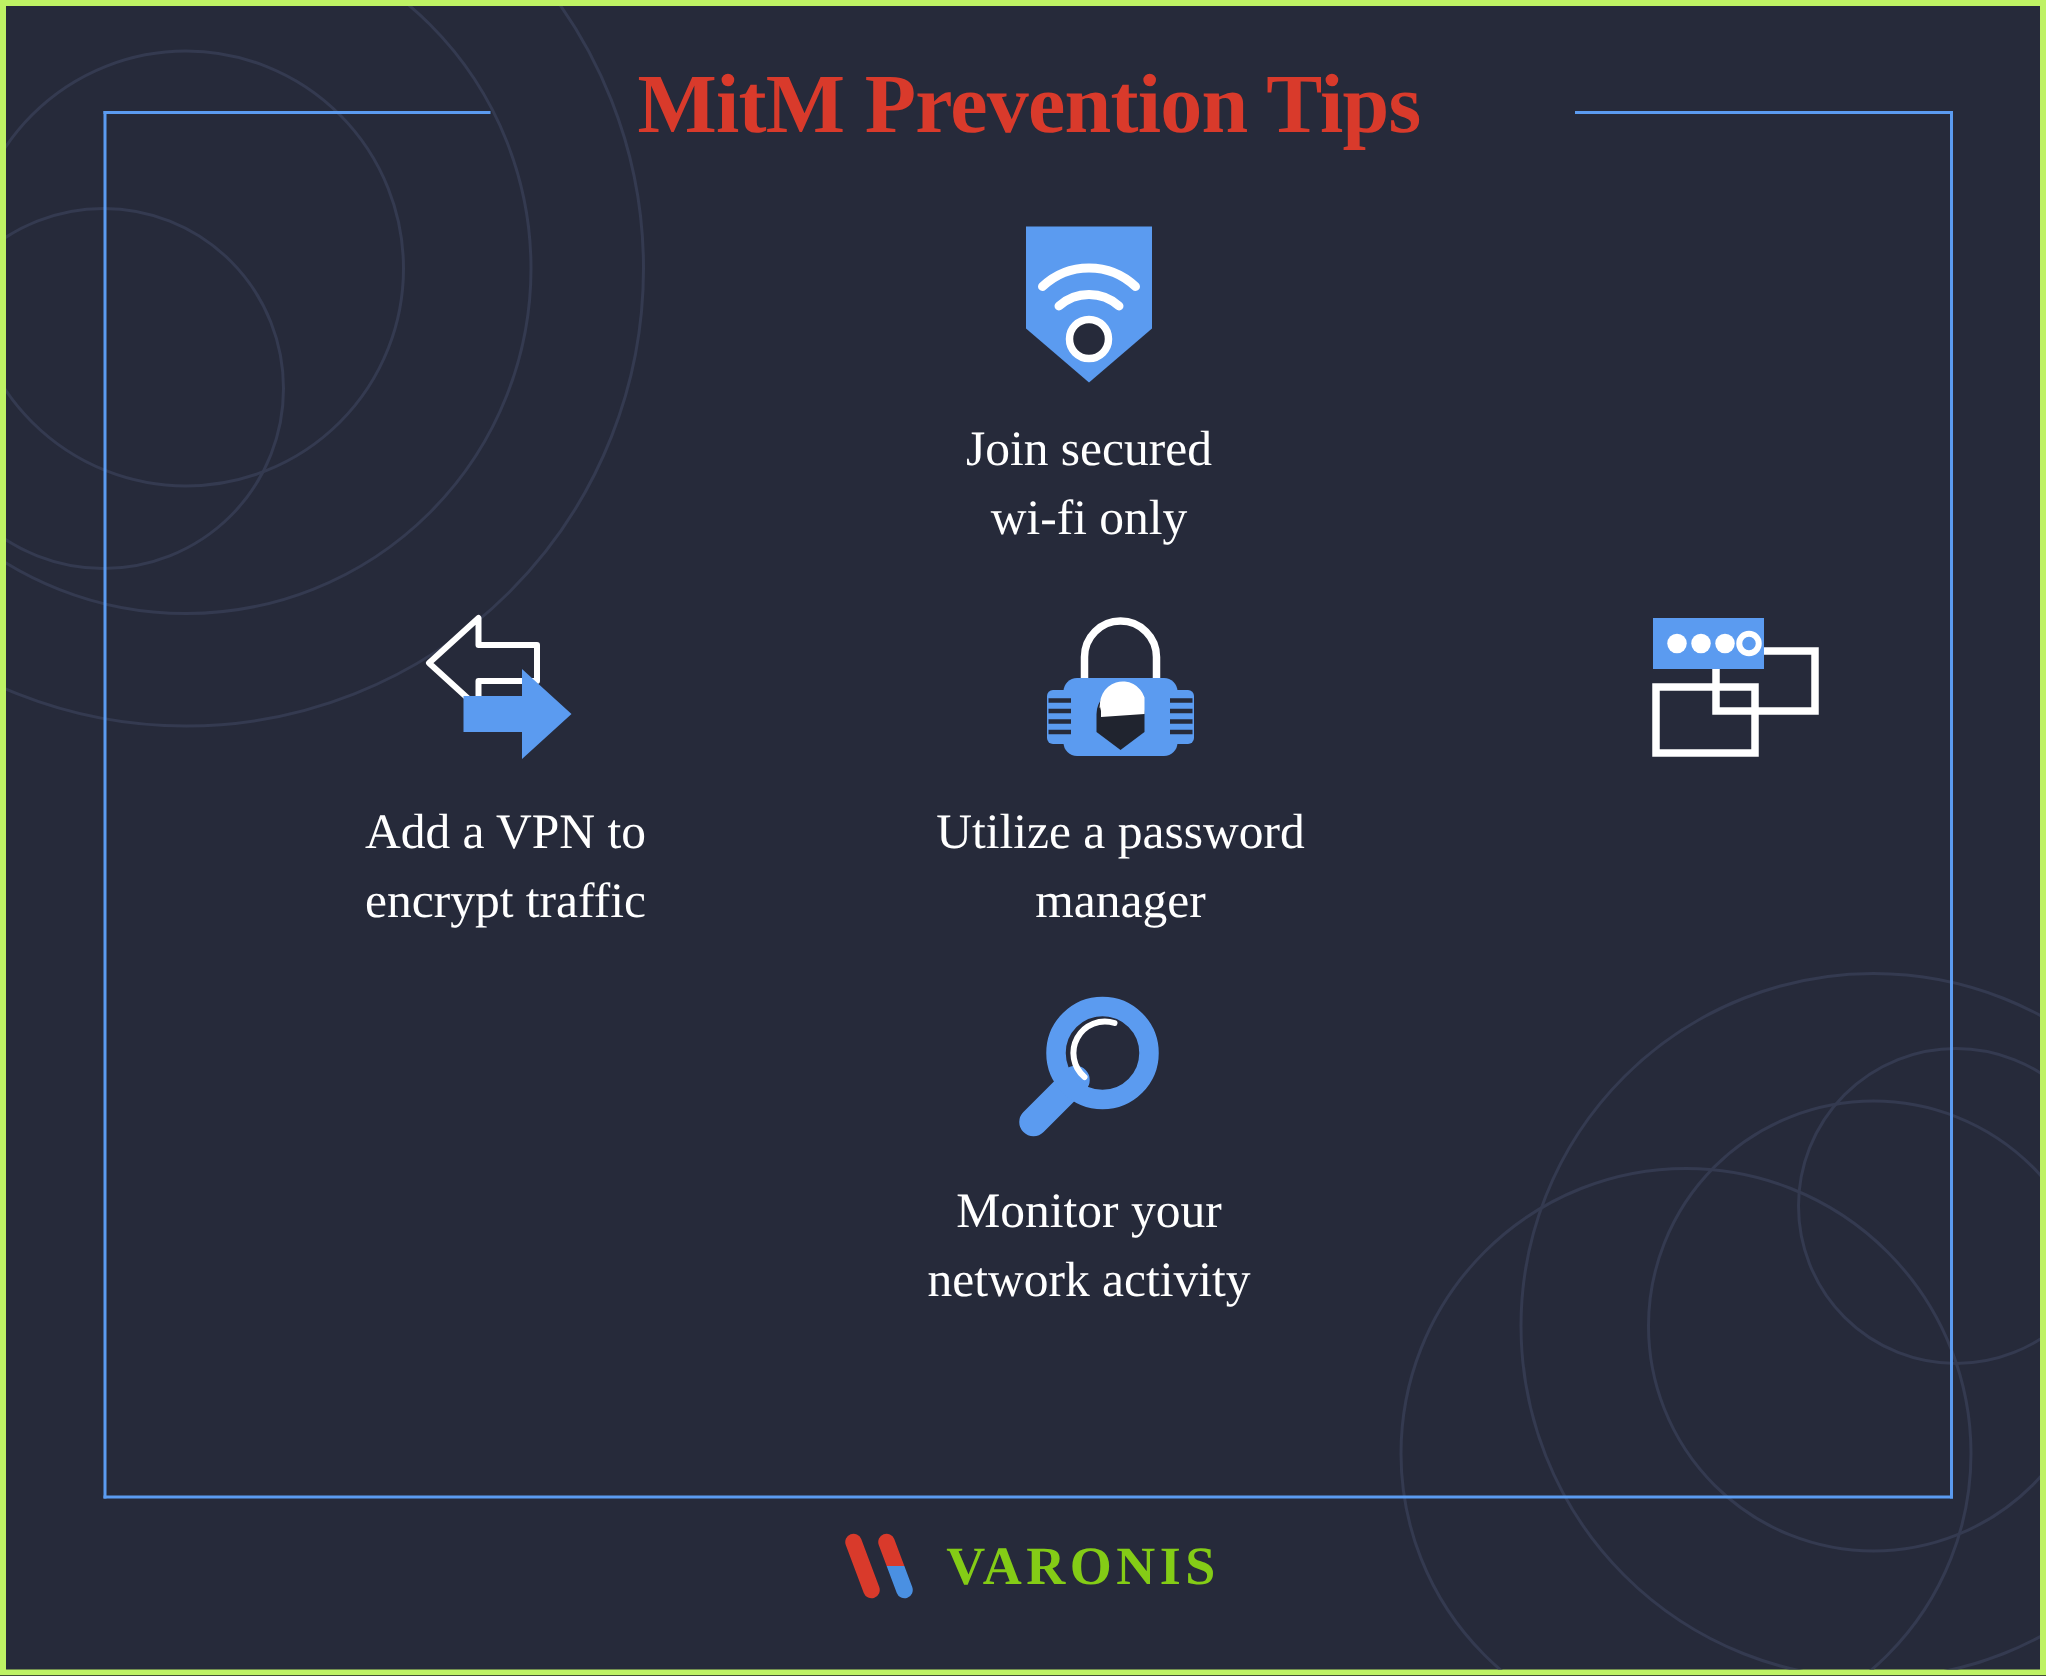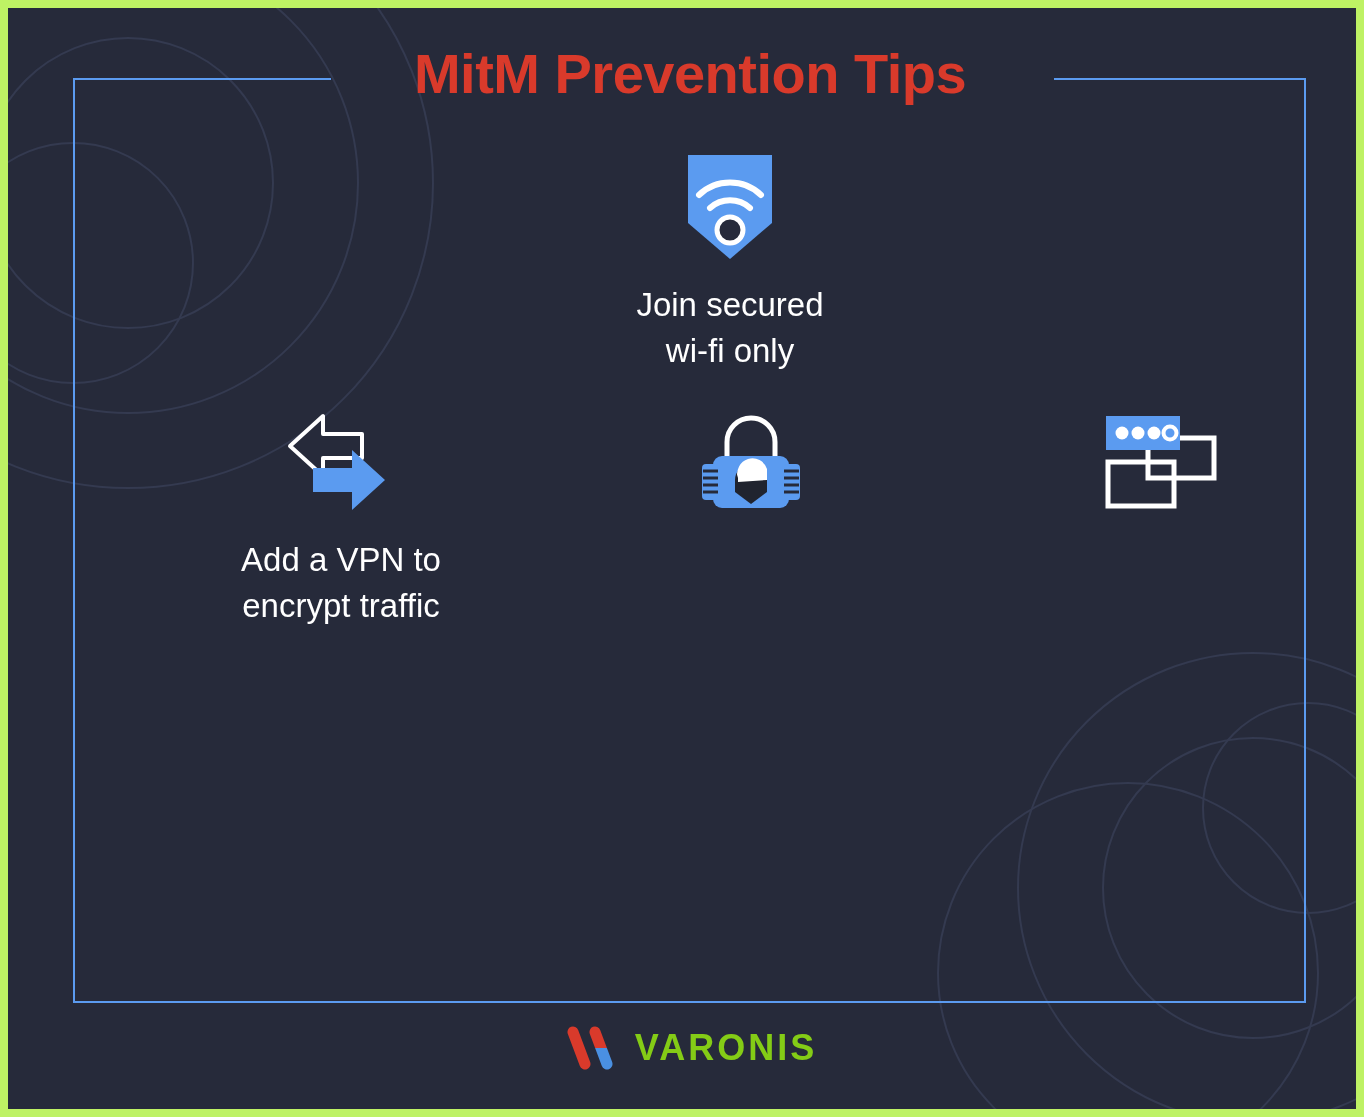--- a/index.html
+++ b/index.html
@@ -13,22 +13,23 @@
     overflow: hidden;
     font-family: "Liberation Sans", sans-serif;
   }
 
   .infographic {
     position: relative;
     width: 1364px;
     height: 1117px;
     background: #262a3a;
     box-sizing: border-box;
-    border: 8px solid #bef264;
+    border: 4px solid #bef264;
     overflow: hidden;
+    font-family: Liberation Serif, serif;
   }
 
   
   .bg-deco {
     position: absolute;
     left: 0; top: 0;
     width: 1364px;
     height: 1117px;
     pointer-events: none;
   }
@@ -190,20 +191,22 @@
               <line x1="87" y1="63" x2="102" y2="63"></line>
               <line x1="87" y1="70" x2="102" y2="70"></line>
               <line x1="87" y1="77" x2="102" y2="77"></line>
               <line x1="87" y1="84" x2="102" y2="84"></line>
             </g>
             <path d="M38 72 A16 16 0 0 1 70 72 L70 84 L54 96 L38 84 Z" fill="#20242f"></path>
             <path d="M40 68 A15 15 0 0 1 69 63 A20 20 0 0 0 40 68 Z" fill="#ffffff"></path>
             <path d="M41 70 A14 14 0 0 1 70 61 L70 72 L41 74 Z" fill="#ffffff"></path>
           </svg>
         </div>
+        <div class="tip-label">Utilize a password
+manager</div>
       </div>
 
       <div class="tip">
         <div class="tip-icon">
           <svg width="118" height="104" viewBox="0 0 118 104" xmlns="http://www.w3.org/2000/svg">
             <rect x="46" y="28" width="66" height="40" fill="none" stroke="#ffffff" stroke-width="5"></rect>
             <rect x="6" y="52" width="66" height="44" fill="none" stroke="#ffffff" stroke-width="5"></rect>
             <rect x="4" y="6" width="74" height="34" fill="#5b9bf0"></rect>
             <circle cx="20" cy="23" r="6.5" fill="#ffffff"></circle>
             <circle cx="36" cy="23" r="6.5" fill="#ffffff"></circle>
@@ -211,20 +214,31 @@
             <circle cx="68" cy="23" r="6.5" fill="none" stroke="#ffffff" stroke-width="4"></circle>
           </svg>
         </div>
       </div>
 
     </div>
 
     <div class="tip-row row-3">
 
 
+      <div class="tip">
+        <div class="tip-icon">
+          <svg width="102" height="102" viewBox="0 0 102 102" xmlns="http://www.w3.org/2000/svg">
+            <line x1="42" y1="60" x2="14" y2="88" stroke="#5b9bf0" stroke-width="19" stroke-linecap="round"></line>
+            <circle cx="60" cy="42" r="31" fill="none" stroke="#5b9bf0" stroke-width="13"></circle>
+            <path d="M68 22 A21 21 0 0 0 48 58" fill="none" stroke="#ffffff" stroke-width="4" stroke-linecap="round"></path>
+          </svg>
+        </div>
+        <div class="tip-label">Monitor your
+network activity</div>
+      </div>
 
     </div>
 
   </div>
 
   <div class="footer-logo">
     <svg width="58" height="44" viewBox="0 0 58 44" xmlns="http://www.w3.org/2000/svg">
       <defs>
         <linearGradient id="barSplit" x1="0" y1="0" x2="0" y2="1">
           <stop offset="50%" stop-color="#d93a2b"></stop>

